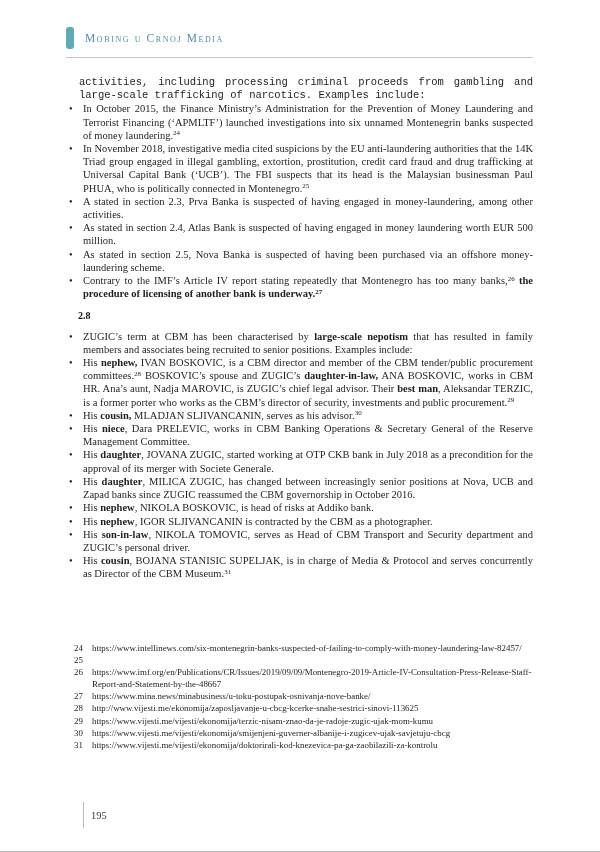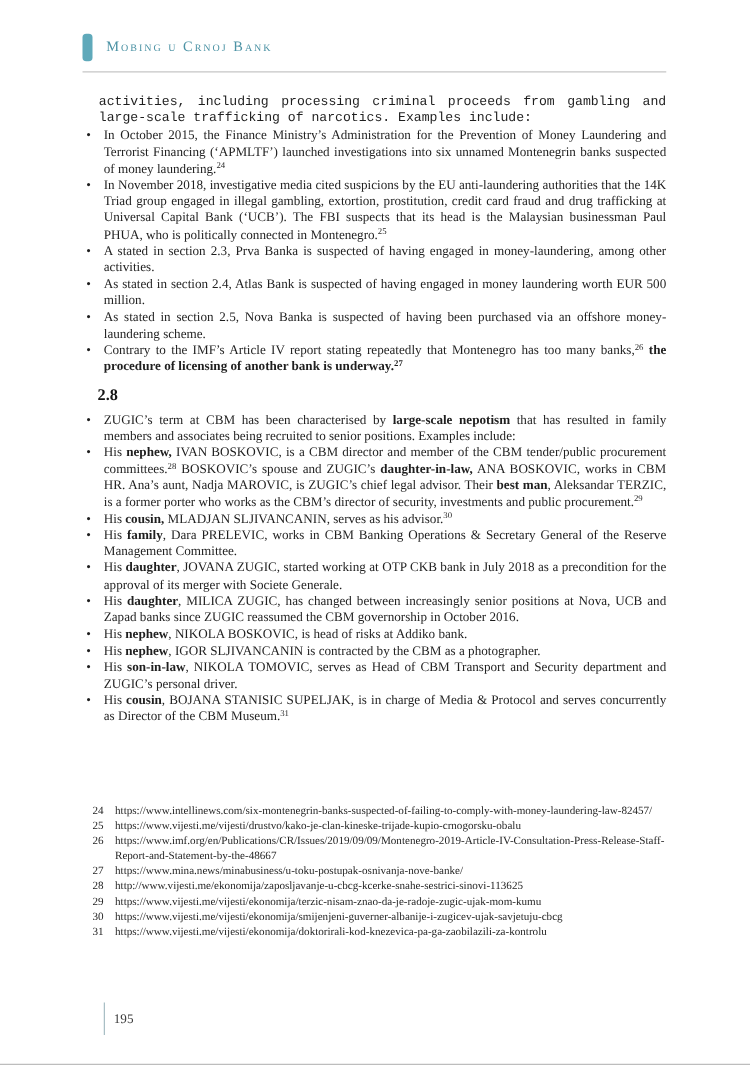--- a/index.html
+++ b/index.html
@@ -52,21 +52,21 @@
     line-height: 13.2px;
     text-align: justify;
   }
   .para { margin: 0 0 0 13px; font-family: Liberation Mono, monospace; }
   .bullets { margin: 0; }
   .bullet { display: flex; padding-left: 3px; }
   .marker { flex: 0 0 14px; width: 14px; }
   .btext { flex: 1; text-align: justify; }
   .section-heading {
     display: flex;
-    font-size: 13px;
+    font-size: 10px;
     font-weight: bold;
     color: #141414;
     margin: 9px 0 7px 12px;
   }
   .sec-num { flex: 0 0 27px; }
   b, .bold { font-weight: bold; }
   sup.fn-ref {
     font-size: 7px;
     line-height: 0;
     position: relative;
@@ -111,21 +111,21 @@
     height: 1px;
     background: #bdbdbd;
   }
 </style>
 </head>
 <body>
 
 <div class="page" style="--accent: #4d93a5; --accent-bar: #5fa9ba;">
   <div class="page-header">
     <span class="header-bar"></span>
-    <span class="header-title">Mobing u Crnoj Bank</span>
+    <span class="header-title">Mobing u Crnoj Media</span>
   </div>
   <div class="header-rule"></div>
 
   <div class="doc-body" id="content">
       <p class="para">activities, including processing criminal proceeds from gambling and large-scale trafficking of narcotics. Examples include:</p>
       <div class="bullets">
         <div class="bullet">
           <span class="marker">•</span>
           <span class="btext">In October 2015, the Finance Ministry’s Administration for the Prevention of Money Laundering and Terrorist Financing (‘APMLTF’) launched investigations into six unnamed Montenegrin banks suspected of money laundering.<sup class="fn-ref">24</sup></span>
         </div>
@@ -161,21 +161,21 @@
         <div class="bullet">
           <span class="marker">•</span>
           <span class="btext">His <b class="bold">nephew,</b> IVAN BOSKOVIC, is a CBM director and member of the CBM tender/public procurement committees.<sup class="fn-ref">28</sup> BOSKOVIC’s spouse and ZUGIC’s <b class="bold">daughter-in-law,</b> ANA BOSKOVIC, works in CBM HR. Ana’s aunt, Nadja MAROVIC, is ZUGIC’s chief legal advisor. Their <b class="bold">best man</b>, Aleksandar TERZIC, is a former porter who works as the CBM’s director of security, investments and public procurement.<sup class="fn-ref">29</sup></span>
         </div>
         <div class="bullet">
           <span class="marker">•</span>
           <span class="btext">His <b class="bold">cousin,</b> MLADJAN SLJIVANCANIN, serves as his advisor.<sup class="fn-ref">30</sup></span>
         </div>
         <div class="bullet">
           <span class="marker">•</span>
-          <span class="btext">His <b class="bold">family</b>, Dara PRELEVIC, works in CBM Banking Operations &amp; Secretary General of the Reserve Management Committee.</span>
+          <span class="btext">His <b class="bold">niece</b>, Dara PRELEVIC, works in CBM Banking Operations &amp; Secretary General of the Reserve Management Committee.</span>
         </div>
         <div class="bullet">
           <span class="marker">•</span>
           <span class="btext">His <b class="bold">daughter</b>, JOVANA ZUGIC, started working at OTP CKB bank in July 2018 as a precondition for the approval of its merger with Societe Generale.</span>
         </div>
         <div class="bullet">
           <span class="marker">•</span>
           <span class="btext">His <b class="bold">daughter</b>, MILICA ZUGIC, has changed between increasingly senior positions at Nova, UCB and Zapad banks since ZUGIC reassumed the CBM governorship in October 2016.</span>
         </div>
         <div class="bullet">
@@ -200,21 +200,20 @@
   <div class="footnotes" id="footnotes">
       <div class="footnote">
         <span class="fn-num">24</span>
         <div class="fn-text">
           <div class="fn-line">https://www.intellinews.com/six-montenegrin-banks-suspected-of-failing-to-comply-with-money-laundering-law-82457/</div>
         </div>
       </div>
       <div class="footnote">
         <span class="fn-num">25</span>
         <div class="fn-text">
-          <div class="fn-line">https://www.vijesti.me/vijesti/drustvo/kako-je-clan-kineske-trijade-kupio-crnogorsku-obalu</div>
         </div>
       </div>
       <div class="footnote">
         <span class="fn-num">26</span>
         <div class="fn-text">
           <div class="fn-line">https://www.imf.org/en/Publications/CR/Issues/2019/09/09/Montenegro-2019-Article-IV-Consultation-Press-Release-Staff-Report-and-Statement-by-the-48667</div>
         </div>
       </div>
       <div class="footnote">
         <span class="fn-num">27</span>

